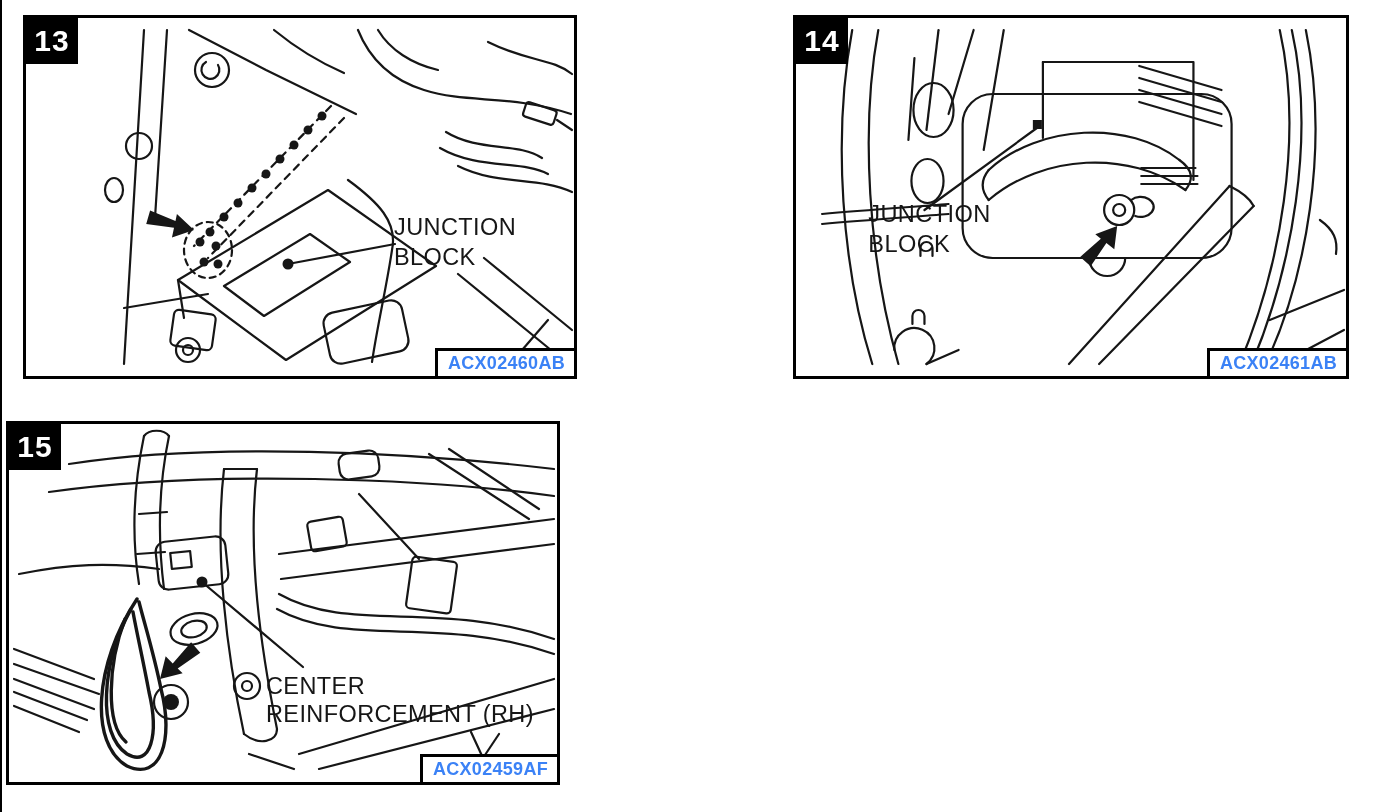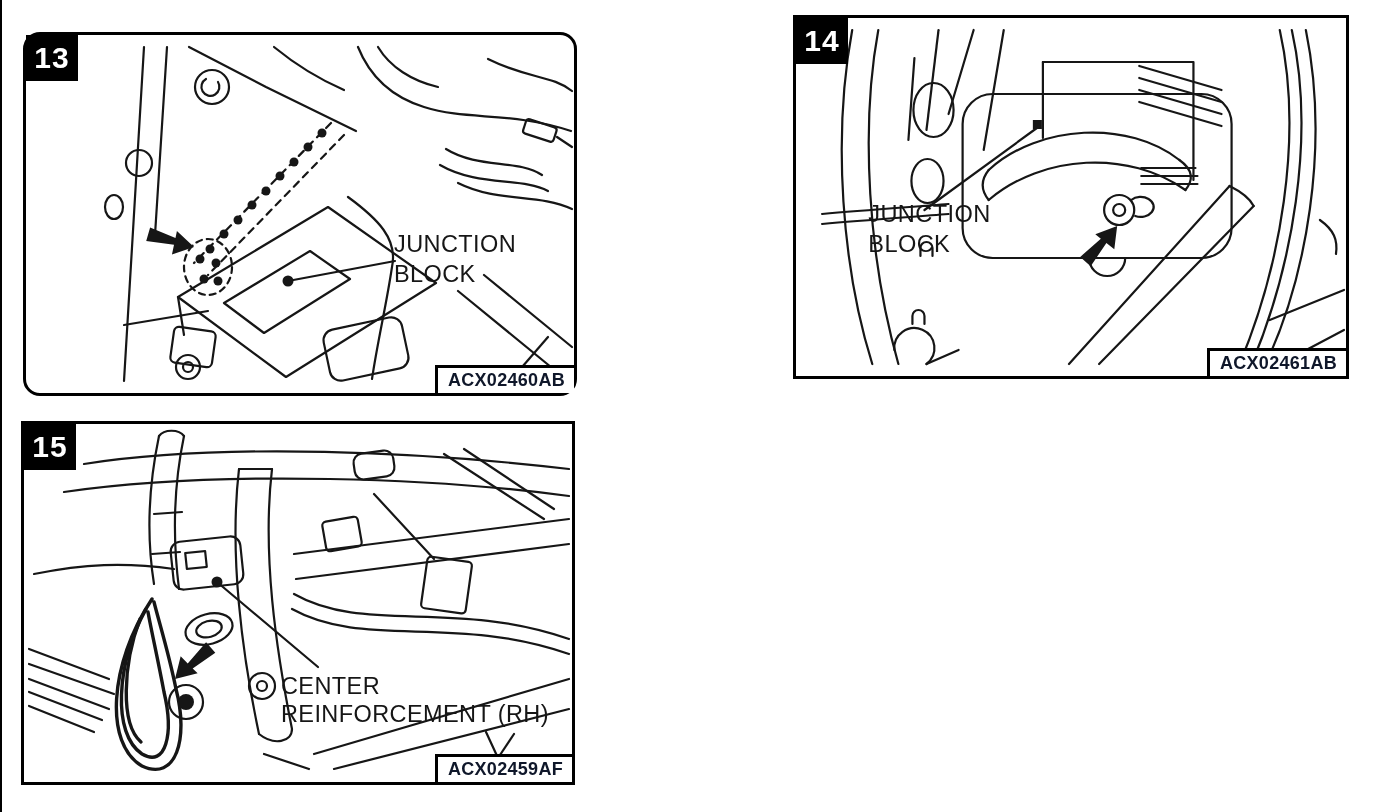--- a/index.html
+++ b/index.html
@@ -1,30 +1,30 @@
 <!DOCTYPE html>
 <html><head>
 <meta charset="utf-8">
 <style>
   html,body{margin:0;padding:0;background:#ffffff;}
   .page{position:relative;width:1376px;height:812px;background:#ffffff;overflow:hidden;
         font-family:"Liberation Sans",sans-serif;}
   .page-edge{position:absolute;left:0;top:0;width:2px;height:812px;background:#000;}
   .panel{position:absolute;border:3px solid #000;background:#fff;}
-  .panel-13{left:23px;top:32px;width:548px;height:358px;border-radius:17px;}
+  .panel-13{left:23px;top:15px;width:548px;height:358px;}
   .panel-14{left:793px;top:15px;width:550px;height:358px;}
-  .panel-15{left:21px;top:421px;width:548px;height:358px;text-align:center;}
+  .panel-15{left:6px;top:421px;width:548px;height:358px;text-align:center;}
   .panel svg{position:absolute;left:0;top:0;width:100%;height:100%;}
   .badge{position:absolute;left:0;top:0;width:52px;height:46px;background:#000;color:#fff;
          display:flex;align-items:center;justify-content:center;
          font-size:30px;font-weight:bold;letter-spacing:1px;z-index:3;}
   .codebox{position:absolute;right:0;bottom:0;height:25px;border-top:3px solid #000;
            border-left:3px solid #000;background:#fff;padding:0 9px 0 10px;
            display:flex;align-items:center;font-size:18px;font-weight:bold;
-           letter-spacing:0.3px;color:#0f172a;z-index:3;}
+           letter-spacing:0.3px;color:#3b82f6;z-index:3;}
   svg .ink{stroke:#161616;stroke-width:2.2;fill:none;stroke-linecap:round;stroke-linejoin:round;}
   svg .thick{stroke:#161616;stroke-width:3.4;fill:none;stroke-linecap:round;stroke-linejoin:round;}
   svg .fillink{fill:#161616;stroke:none;}
   svg text{font-family:"Liberation Sans",sans-serif;font-size:23.5px;fill:#161616;letter-spacing:0.4px;}
 </style>
 </head>
 <body>
 
 <div class="page">
   <div class="page-edge"></div>

